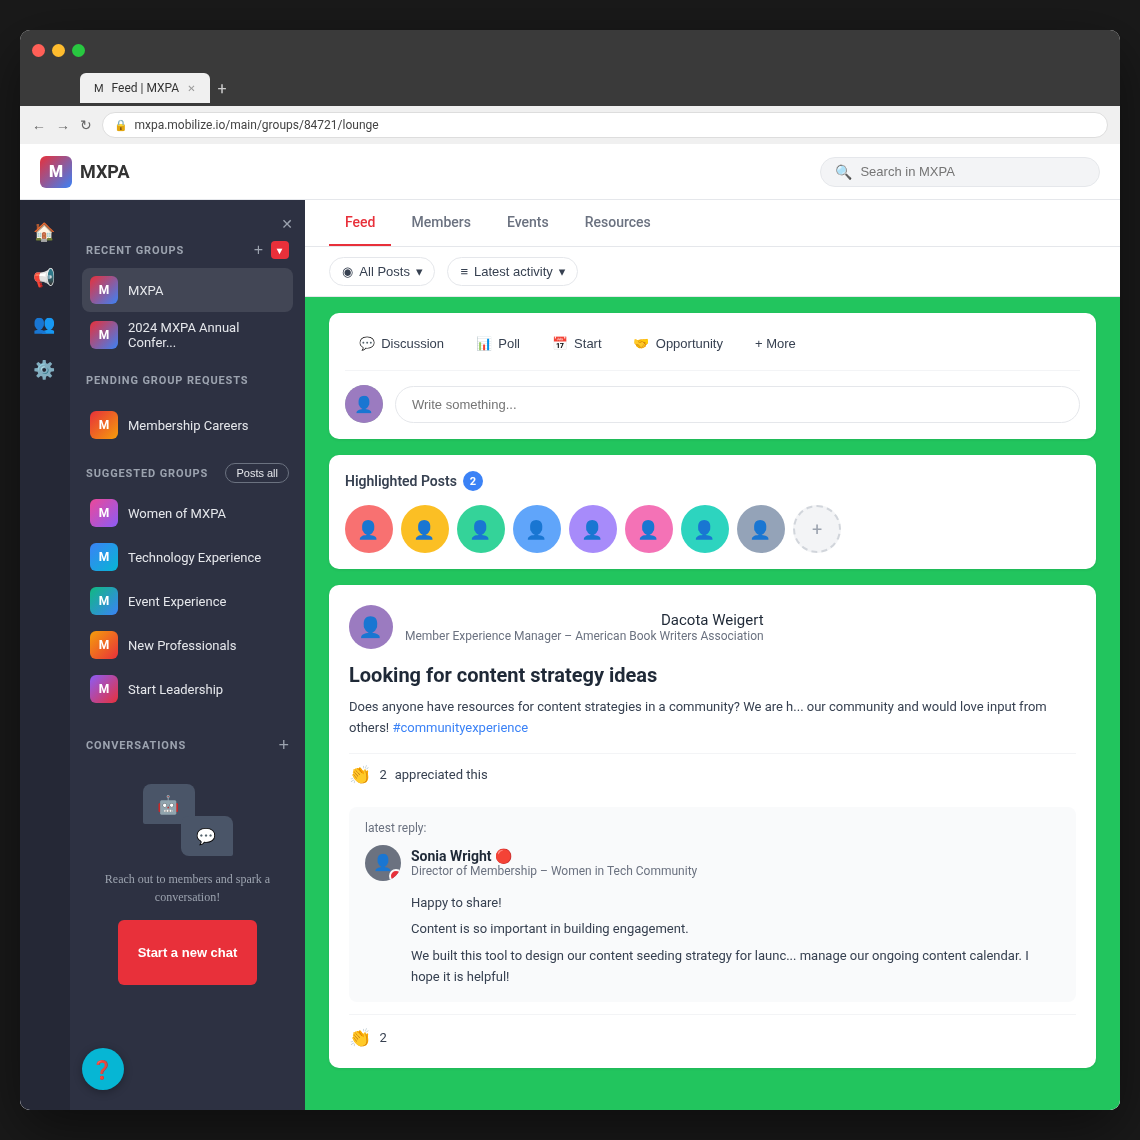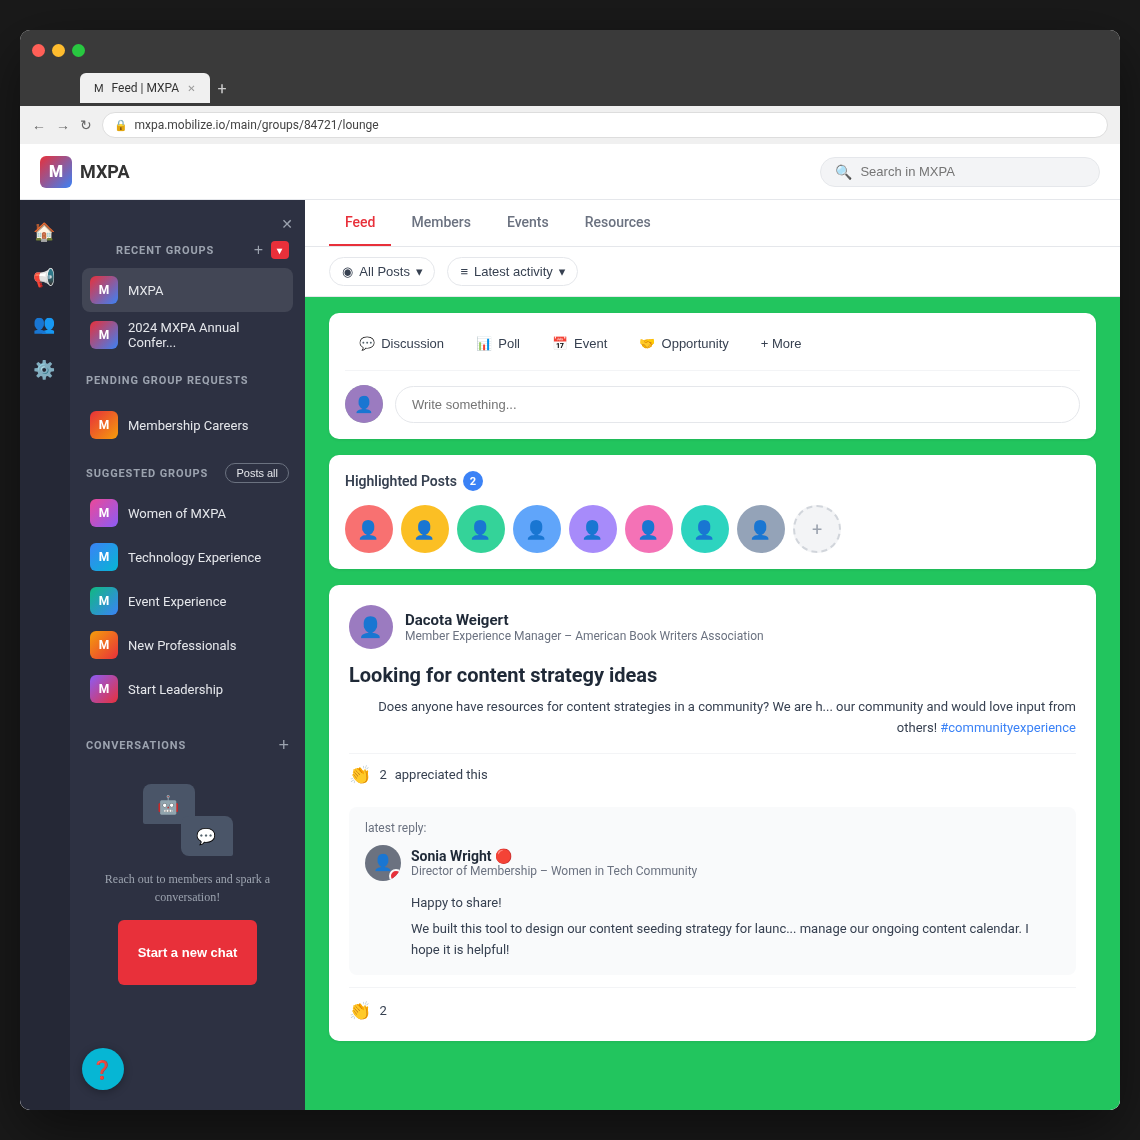--- a/index.html
+++ b/index.html
@@ -186,21 +186,20 @@
     .section-header {
       font-size: 11px;
       font-weight: 700;
       color: #9ca3af;
       letter-spacing: 0.08em;
       text-transform: uppercase;
       padding: 4px 4px 8px;
       display: flex;
       align-items: center;
       justify-content: space-between;
-      margin-left: 30px;
     }
     .section-header-actions { display: flex; gap: 4px; align-items: center; }
     .section-header-btn {
       color: #9ca3af;
       font-size: 16px;
       cursor: pointer;
       background: none;
       border: none;
       padding: 2px 4px;
       line-height: 1;
@@ -517,39 +516,39 @@
       width: 44px;
       height: 44px;
       border-radius: 50%;
       background: #d1d5db;
       flex-shrink: 0;
       overflow: hidden;
     }
     .post-author-info {}
     .post-author-name {
       font-size: 15px;
-      font-weight: 700;
+      font-weight: 400;
       color: #1f2937;
+      text-align: right;
     }
     .post-author-title {
       font-size: 12px;
       color: #6b7280;
     }
     .post-title {
       font-size: 20px;
       font-weight: 700;
       color: #1f2937;
       margin-bottom: 10px;
     }
     .post-body {
       font-size: 13px;
       color: #374151;
       line-height: 1.6;
       margin-bottom: 14px;
-      text-align: right;
     }
     .post-hashtag { color: #3b82f6; }
     .post-reactions {
       display: flex;
       align-items: center;
       gap: 8px;
       font-size: 13px;
       color: #374151;
       padding: 10px 0;
       border-top: 1px solid #f3f4f6;
@@ -790,21 +789,21 @@
               <button class="composer-type-btn">
                 <span>💬</span>
                 <span>Discussion</span>
               </button>
               <button class="composer-type-btn">
                 <span>📊</span>
                 <span>Poll</span>
               </button>
               <button class="composer-type-btn">
                 <span>📅</span>
-                <span>Event</span>
+                <span>Start</span>
               </button>
               <button class="composer-type-btn">
                 <span>🤝</span>
                 <span>Opportunity</span>
               </button>
               <button class="composer-type-btn">
                 <span>+ More</span>
               </button>
             </div>
             <div class="composer-input-row">
@@ -862,20 +861,21 @@
                 <div>
                   <div class="reply-author-name">
                     <span>Sonia Wright</span>
                     <span>🔴</span>
                   </div>
                   <div class="reply-author-title">Director of Membership – Women in Tech Community</div>
                 </div>
               </div>
               <div class="reply-text">
                 <p>Happy to share!</p>
+                <p style="margin-top:6px;">Content is so important in building engagement.</p>
                 <p style="margin-top:6px;">We built this tool to design our content seeding strategy for launc... manage our ongoing content calendar. I hope it is helpful!</p>
               </div>
             </div>
 
             <div class="bottom-reactions">
               <span class="reaction-icon">👏</span>
               <span>2</span>
             </div>
           </div>
 

